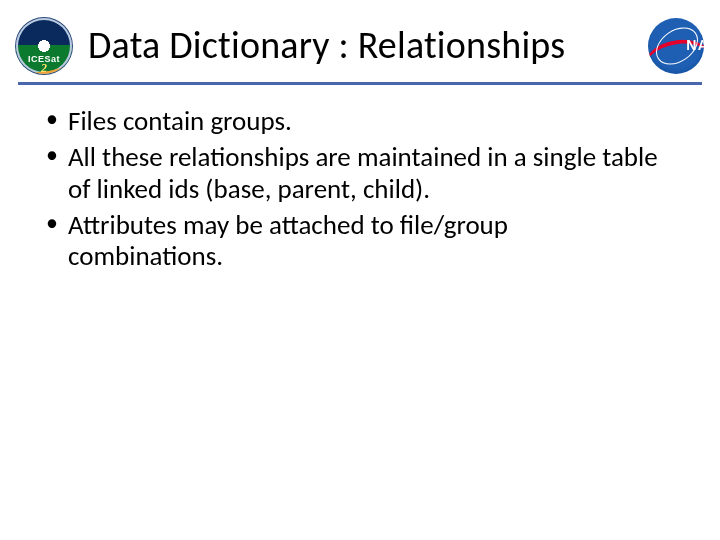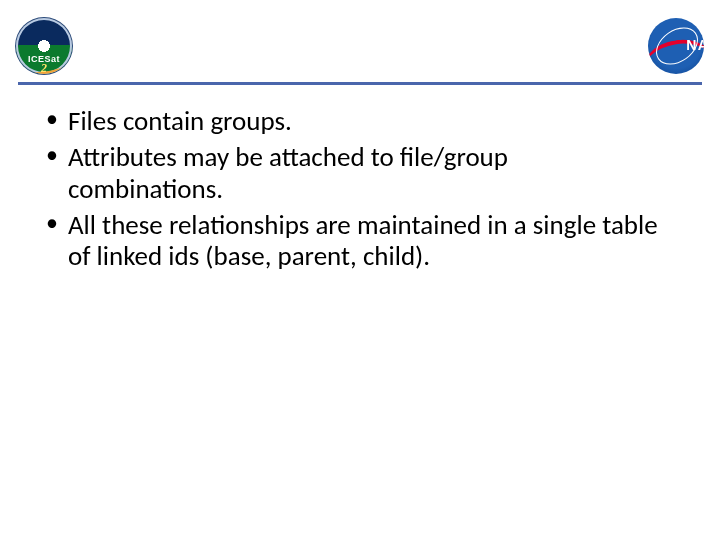--- a/index.html
+++ b/index.html
@@ -171,30 +171,31 @@
 <div class="slide">
 
   <div class="header">
     <div class="header-inner">
       <div class="logo-left">
         <div class="icesat-badge">
           <div class="icesat-text">ICESat</div>
           <div class="icesat-two">2</div>
         </div>
       </div>
+      <div class="title">Data Dictionary : Relationships</div>
       <div class="logo-right">
         <div class="nasa-badge">
           <div class="nasa-text">NASA</div>
         </div>
       </div>
     </div>
     <div class="hr"></div>
   </div>
 
   <div class="content">
     <ul class="bullets">
       <li>Files contain groups.</li>
+      <li>All these relationships are maintained in a single table of linked ids (base, parent, child).</li>
       <li>Attributes may be attached to file/group combinations.</li>
-      <li>All these relationships are maintained in a single table of linked ids (base, parent, child).</li>
     </ul>
   </div>
 
 </div>
 
 </body></html>

